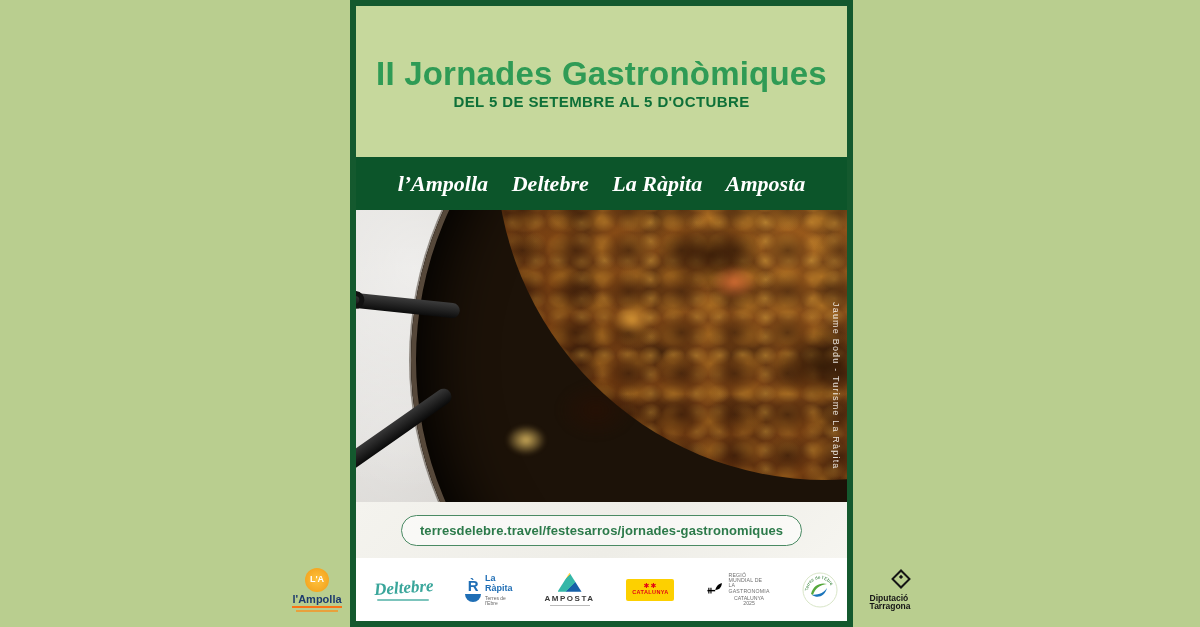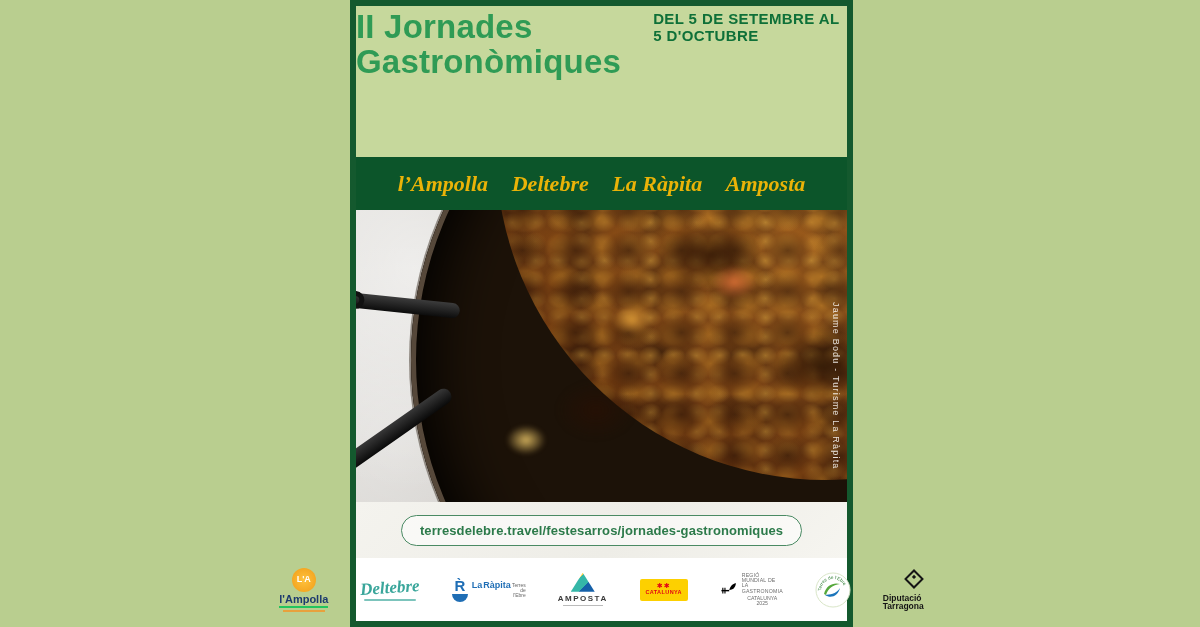--- a/index.html
+++ b/index.html
@@ -5,31 +5,31 @@
   html,body{margin:0;padding:0;width:1200px;height:627px;overflow:hidden;
     font-family:"Liberation Sans",sans-serif;background:#b9ce8f;}
 
   .stage{position:relative;width:1200px;height:627px;background:#b9ce8f;}
 
   .poster{position:absolute;left:350px;top:0;width:503px;height:627px;
     box-sizing:border-box;border:6px solid #14592e;background:#fff;
     display:flex;flex-direction:column;}
 
   
-  .header{background:#c6d89c;height:147px;flex:0 0 auto;
-    display:flex;flex-direction:row;justify-content:center;gap:2px;padding-top:4px;}
+  .header{background:#c6d89c;height:147px;flex:0 0 auto;text-align:center;
+    display:flex;flex-direction:column;justify-content:center;gap:2px;padding-top:4px;}
   .title1{font-size:33px;font-weight:600;color:#2f9b55;line-height:1.05;letter-spacing:.2px;}
   .title2{font-size:29px;font-weight:500;color:#6ab57d;line-height:1.05;}
   .date{margin-top:0;font-size:15px;font-weight:700;color:#0e7038;letter-spacing:.4px;}
 
   
   .banner{background:#0c552a;height:53px;flex:0 0 auto;display:flex;
     align-items:center;justify-content:space-evenly;padding:0 18px;}
   .town{font-family:"Liberation Serif",serif;font-style:italic;font-weight:700;
-    font-size:22px;color:#eab308;}
+    font-size:22px;color:#ffffff;}
 
   
   .photo{position:relative;flex:1 1 auto;overflow:hidden;
     background:
       radial-gradient(circle at 12% 20%, rgba(255,255,255,.55), transparent 45%),
       radial-gradient(circle at 8% 80%, rgba(255,255,255,.35), transparent 40%),
       linear-gradient(115deg,#dedcd8 0%,#cfccc8 40%,#d8d5d1 70%,#c7c4c0 100%);}
   .pan{position:absolute;left:55px;top:-210px;width:720px;height:720px;border-radius:50%;
     background:#1c1208;box-shadow:inset 0 0 0 5px #56483a, inset 0 0 60px 18px #000,
       0 0 0 2px rgba(90,80,70,.6);}
@@ -68,30 +68,30 @@
     background:rgba(255,255,255,.55);color:#2c7a4a;font-weight:700;font-size:13px;
     letter-spacing:.1px;cursor:pointer;}
 
   
   .logos{flex:0 0 auto;height:63px;background:#fff;display:flex;align-items:center;
     justify-content:center;gap:32px;padding:0 8px;}
   .logo{display:flex;flex-direction:column;align-items:center;line-height:1;}
   .amp-circle{width:24px;height:24px;border-radius:50%;background:radial-gradient(#ffc23d,#f09c17);
     color:#fff;font-weight:700;font-size:9px;display:flex;align-items:center;justify-content:center;}
   .amp-name{margin-top:2px;font-size:11px;font-weight:700;color:#1d3a6e;
-    border-bottom:2px solid #22c55e;padding-bottom:1px;}
+    border-bottom:2px solid #f97316;padding-bottom:1px;}
   .amp-bar{margin-top:2px;width:42px;height:2px;background:#e8a13c;}
   .del-name{font-family:"Liberation Serif",serif;font-style:italic;font-weight:700;
     font-size:17px;color:#3aa69b;transform:rotate(-4deg);}
   .del-bar{margin-top:3px;width:52px;height:2px;background:#7cc4bc;border-radius:2px;}
   .rapita{flex-direction:row;gap:4px;align-items:center;}
   .rap-icon{display:flex;flex-direction:column;align-items:center;}
   .rap-r{font-size:15px;font-weight:700;color:#1f6eb5;}
   .rap-bowl{width:16px;height:8px;background:#1f6eb5;border-radius:0 0 16px 16px;margin-top:1px;}
-  .rap-text{display:flex;flex-direction:row;gap:1px;text-align:right;}
+  .rap-text{display:flex;flex-direction:column;gap:1px;}
   .rap-name{font-size:9px;font-weight:700;color:#1f6eb5;line-height:1;}
   .rap-cap{font-size:5px;color:#666;margin-top:2px;}
   .ampo-a{width:24px;height:19px;background:linear-gradient(135deg,#ffcf3f 0 32%,#35b7a8 32% 62%,#1560a8 62%);
     clip-path:polygon(50% 0,100% 100%,0 100%);}
   .ampo-name{margin-top:3px;font-size:8px;font-weight:700;letter-spacing:1.5px;color:#3a3a3a;}
   .ampo-bar{margin-top:2px;width:40px;height:1.5px;background:#bbb;}
   .cat-box{width:48px;height:22px;background:#fdd000;border-radius:2px;display:flex;
     flex-direction:column;align-items:center;justify-content:center;gap:1px;}
   .cat-marks{font-size:7px;color:#e30613;letter-spacing:1px;line-height:.8;}
   .cat-name{font-size:5.5px;font-weight:700;color:#e30613;letter-spacing:.4px;}

